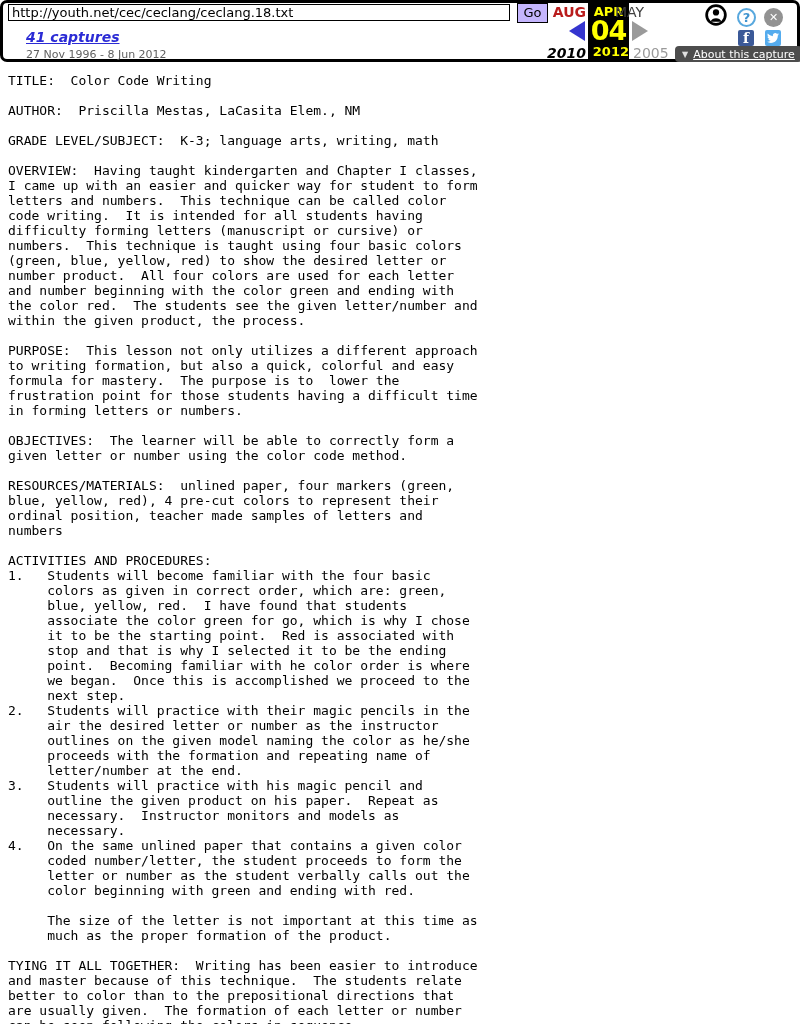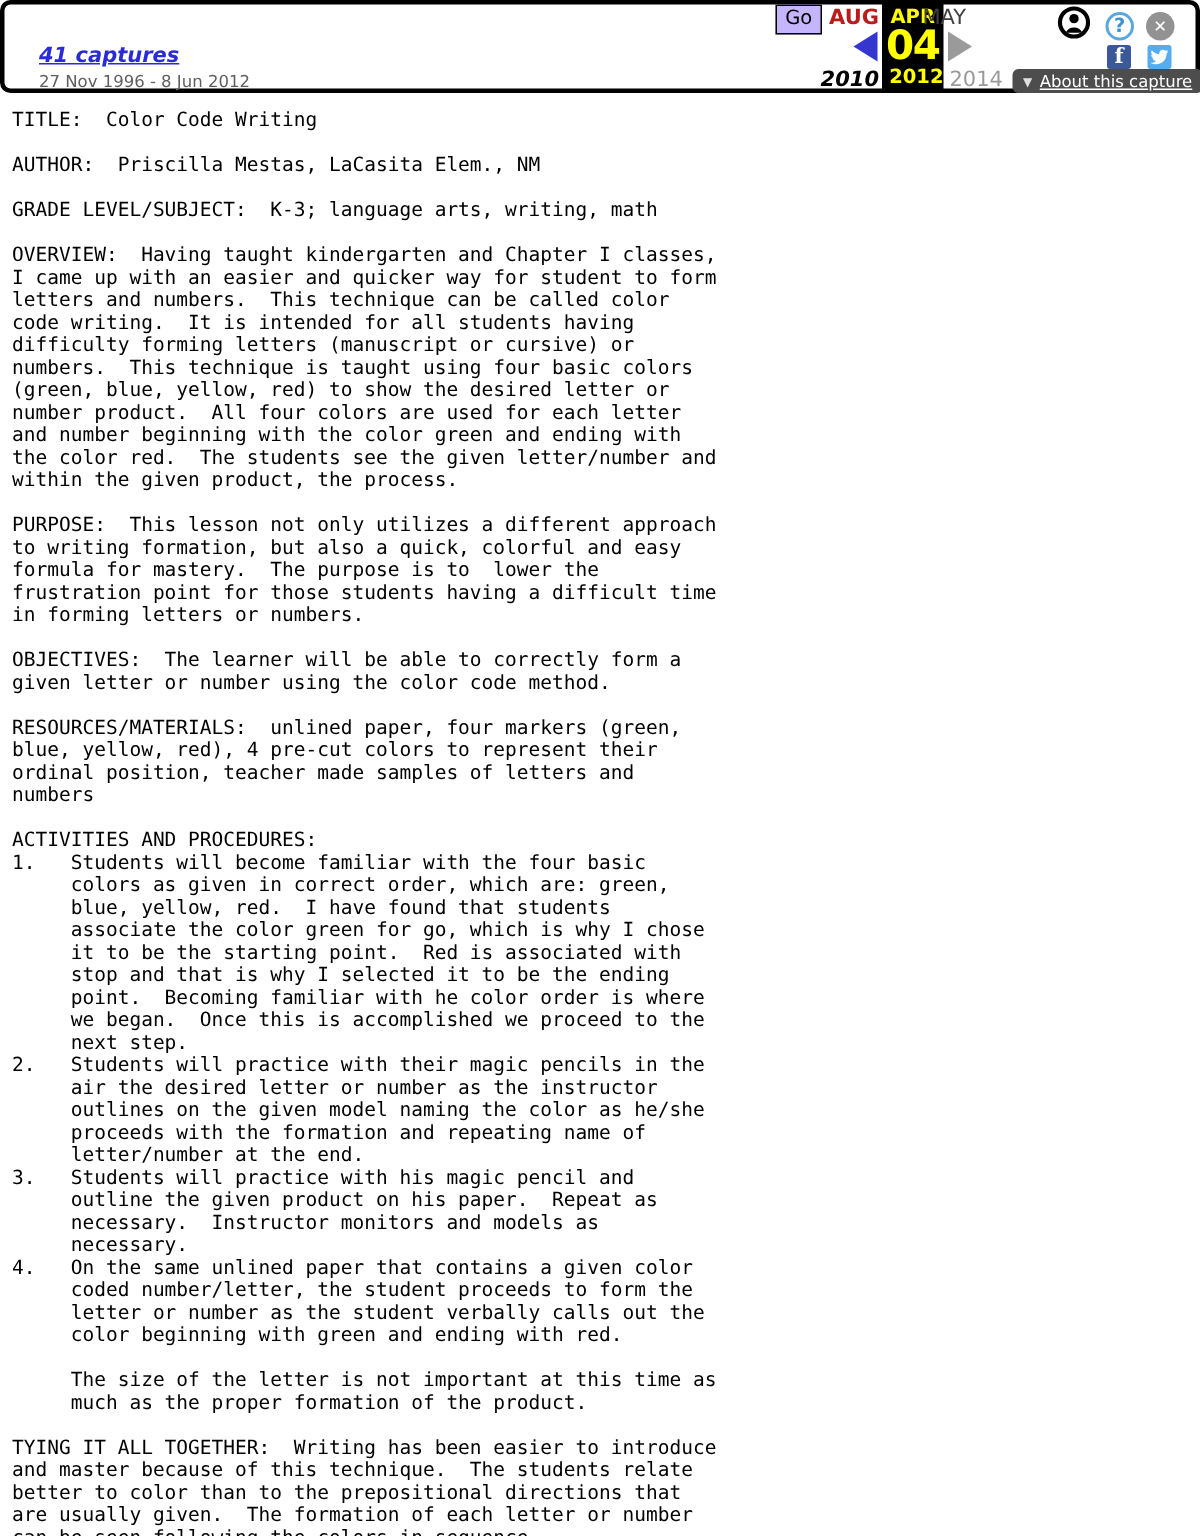--- a/index.html
+++ b/index.html
@@ -94,20 +94,21 @@
     position:absolute; left:8px; top:73px;
     font-family:"DejaVu Sans Mono", "Liberation Mono", monospace;
     font-size:13px; line-height:15px; color:#000; white-space:pre;
   }
 </style>
 </head>
 <body>
 
 <div class="wb-toolbar">
 
+  <input class="wb-url-input" type="text" value="http://youth.net/cec/ceclang/ceclang.18.txt" style="">
 
   <button class="wb-go-btn">Go</button>
 
   <a class="wb-captures">41 captures</a>
 
   <div class="wb-range">27 Nov 1996 - 8 Jun 2012</div>
 
   <div class="wb-month-prev">AUG</div>
 
   <div class="wb-arrow-left"></div>
@@ -117,21 +118,21 @@
     <div class="wb-hl-day">04</div>
     <div class="wb-hl-year">2012</div>
   </div>
 
   <div class="wb-month-next">MAY</div>
 
   <div class="wb-arrow-right"></div>
 
   <div class="wb-year-prev">2010</div>
 
-  <div class="wb-year-next">2014</div>
+  <div class="wb-year-next">2005</div>
 
   <div class="wb-profile">
     <svg width="22" height="22" viewBox="0 0 24 24">
       <circle cx="12" cy="12" r="10.2" fill="#ffffff" stroke="#000000" stroke-width="3"></circle>
       <circle cx="12" cy="9.2" r="3.4" fill="#000000"></circle>
       <path d="M5.9 19.4 A6.8 6.8 0 0 1 18.1 19.4 Z" fill="#000000"></path>
     </svg>
   </div>
 
   <div class="wb-help">?</div>

